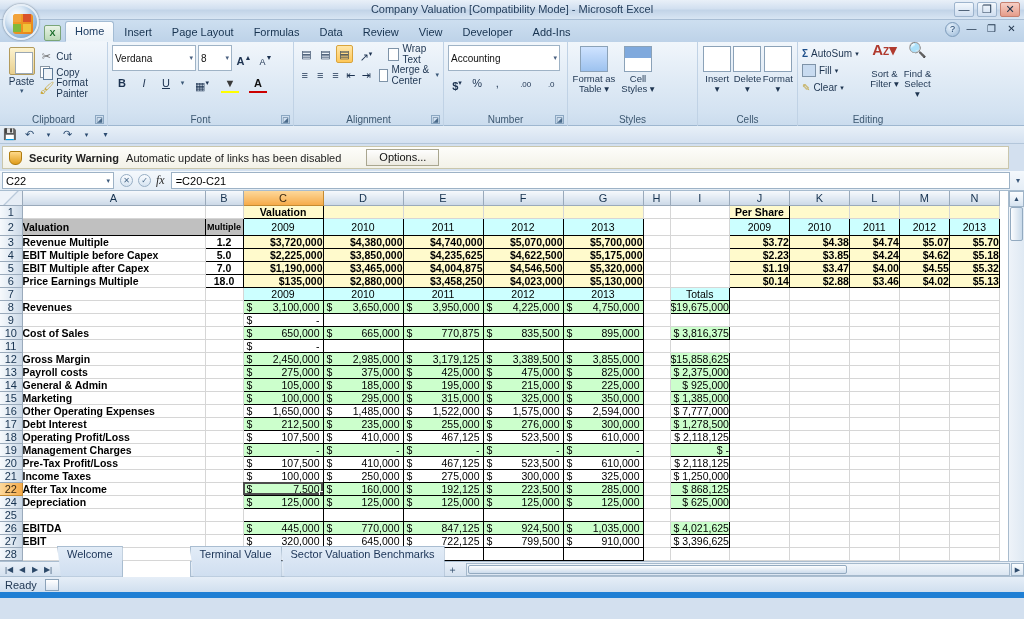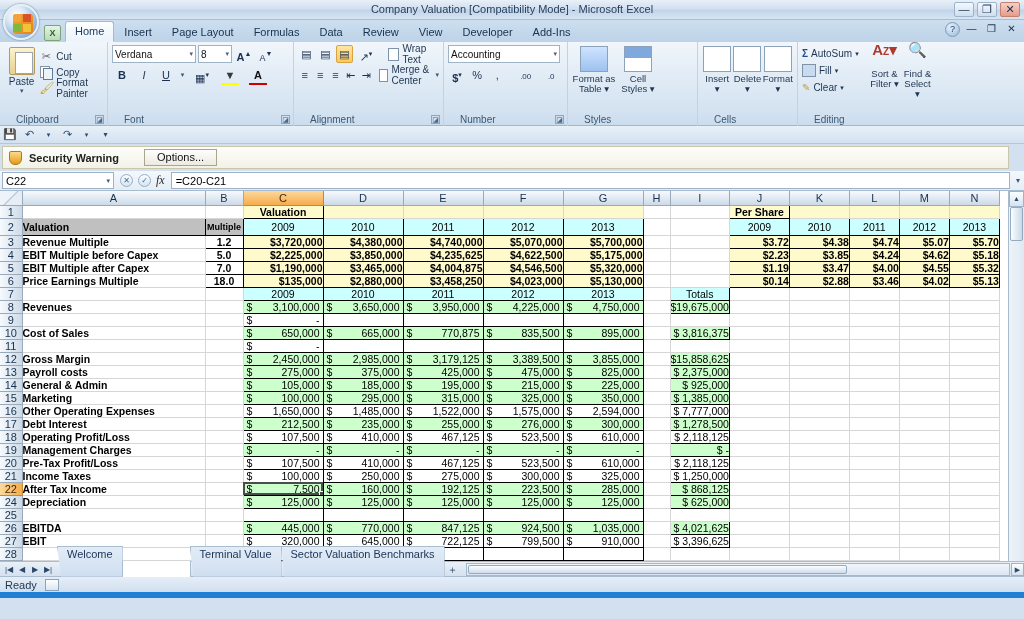--- a/index.html
+++ b/index.html
@@ -65,22 +65,22 @@
 
   
   .ribbon {
     height:84px; position:relative;
     background:linear-gradient(to bottom,#f1f6fb 0%,#e2ecf6 40%,#d3e2f1 85%,#cbdcee 100%);
     border-bottom:1px solid #9eb7d0;
     display:flex;
   }
   .rgroup { position:relative; height:84px; padding:3px 4px 0; border-right:1px solid #c0d2e5; }
   .rgroup-label {
-    position:absolute; bottom:1px; left:0; right:0; text-align:left;
-    font-size:10px; color:#3d5871;padding-left:16px;
+    position:absolute; bottom:1px; left:0; right:0; text-align:center;
+    font-size:10px; color:#3d5871;
   }
   .rgroup-dlg { position:absolute; bottom:2px; right:3px; width:9px;height:9px;
     border:1px solid #8ba7c2; font-size:7px; color:#4a6a8a; text-align:center; line-height:7px;}
 
   
   .clip { display:flex; }
   .paste-btn { width:46px; text-align:center; padding-top:2px; }
   .paste-ico {
     width:26px;height:28px;margin:0 auto;
     background:linear-gradient(to bottom,#fdf3cf,#e8cf8e);
@@ -95,21 +95,21 @@
   .ic-scissors{ color:#6b6b6b; font-size:11px; line-height:14px; text-align:center;}
   .ic-copy{ }
   .ic-copy:before{content:"";position:absolute;left:1px;top:1px;width:8px;height:10px;background:#fff;border:1px solid #8795a3;}
   .ic-copy:after{content:"";position:absolute;left:4px;top:3px;width:8px;height:10px;background:#eef3f8;border:1px solid #5f7c99;}
   .ic-brush{ color:#c8a32e; font-size:12px; line-height:14px; text-align:center;}
 
   
   .fontgrp { width:186px; }
   .frow { display:flex; align-items:center; gap:2px; margin-bottom:3px; }
   .combo {
-    height:18px; background:#fff; border:1px solid #9fb3c6; display:flex; align-items:center;
+    height:26px; background:#fff; border:1px solid #9fb3c6; display:flex; align-items:center;
     padding:0 2px; font-size:10px; color:#111;justify-content:flex-end;
   }
   .combo .arw { margin-left:auto; font-size:7px; color:#4a6080; padding-left:3px;}
   .fbtn {
     width:20px;height:18px; border:1px solid transparent; text-align:center; line-height:16px;
     font-size:11px; color:#1c3250;
   }
   .fbtn.wide { width:26px; }
   .fbtn.sel { background:linear-gradient(to bottom,#ffe6a8,#ffc859); border:1px solid #d9a43c; border-radius:2px;}
   .sub { font-size:7px; vertical-align:super; }
@@ -456,20 +456,21 @@
   <div class="qat-ic">↶</div>
   <div class="qat-ic" style="font-size:7px">▾</div>
   <div class="qat-ic">↷</div>
   <div class="qat-ic" style="font-size:7px">▾</div>
   <div class="qat-ic" style="font-size:8px">▾</div>
 </div>
 
 <div class="secbar">
   <span class="shield"></span>
   <span class="sec-strong">Security Warning</span>
+  <span class="sec-msg">Automatic update of links has been disabled</span>
   <span class="sec-opt">Options...</span>
 </div>
 
 <div class="fbar">
   <div class="namebox">
     <span class="nb-t">C22</span>
     <span class="arw">▾</span>
   </div>
   <div class="fbar-btns">
     <span class="fb-circ">✕</span>

